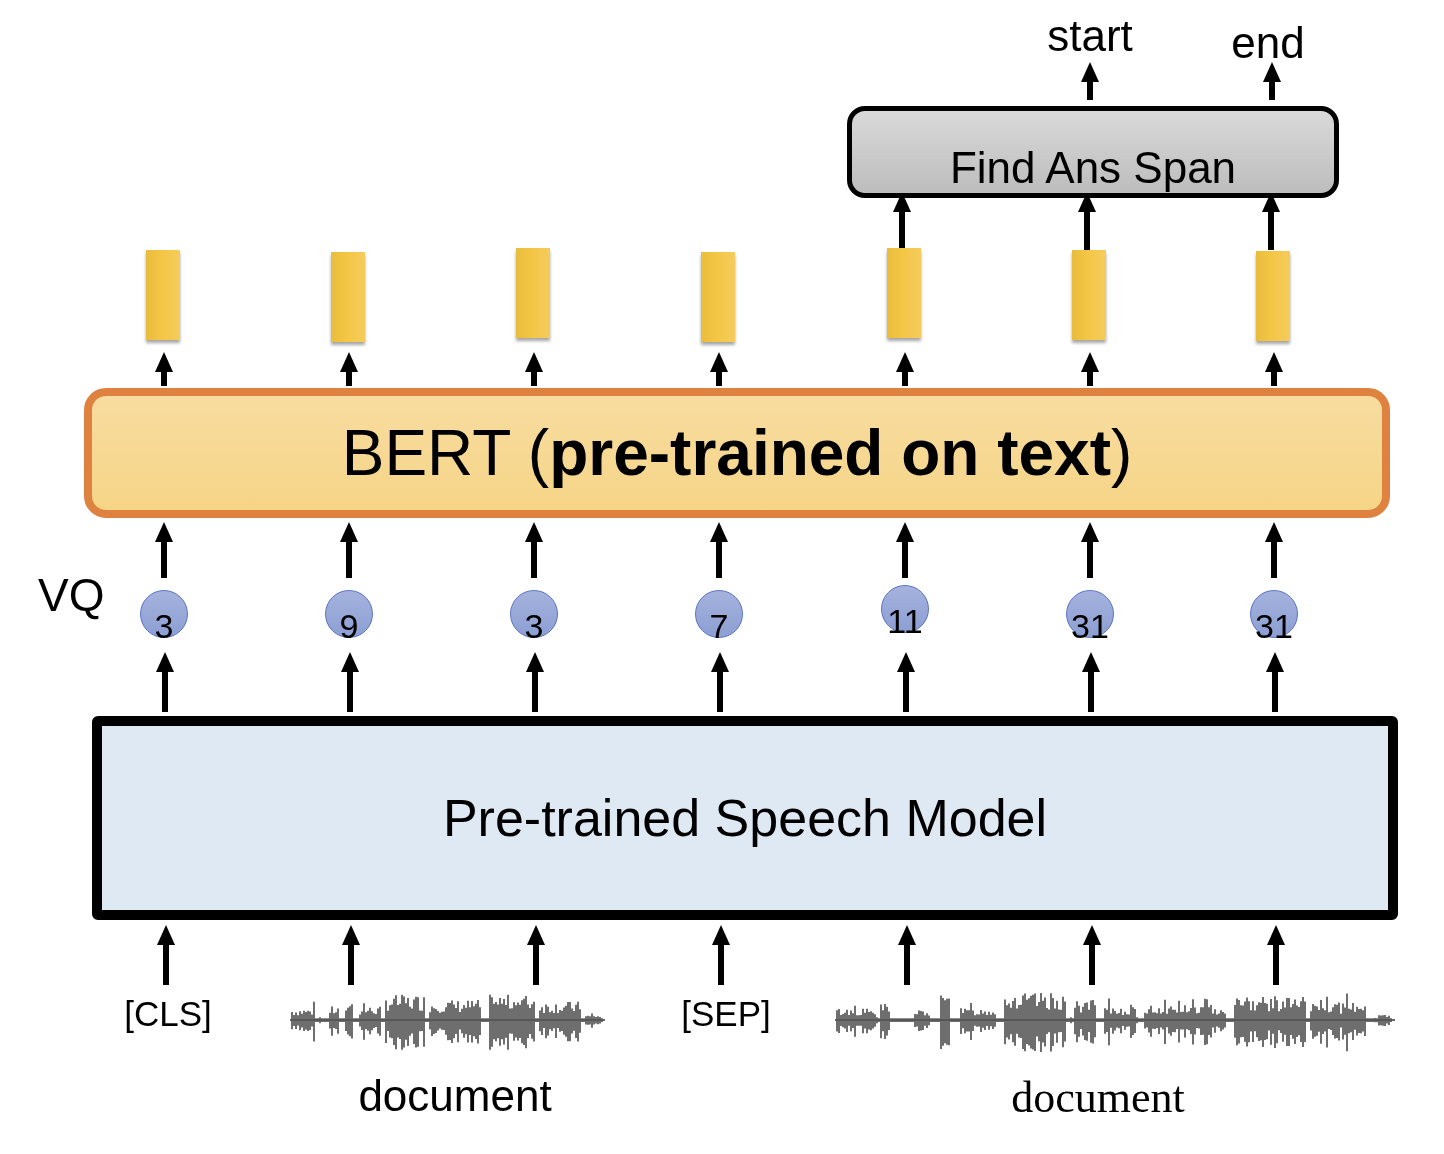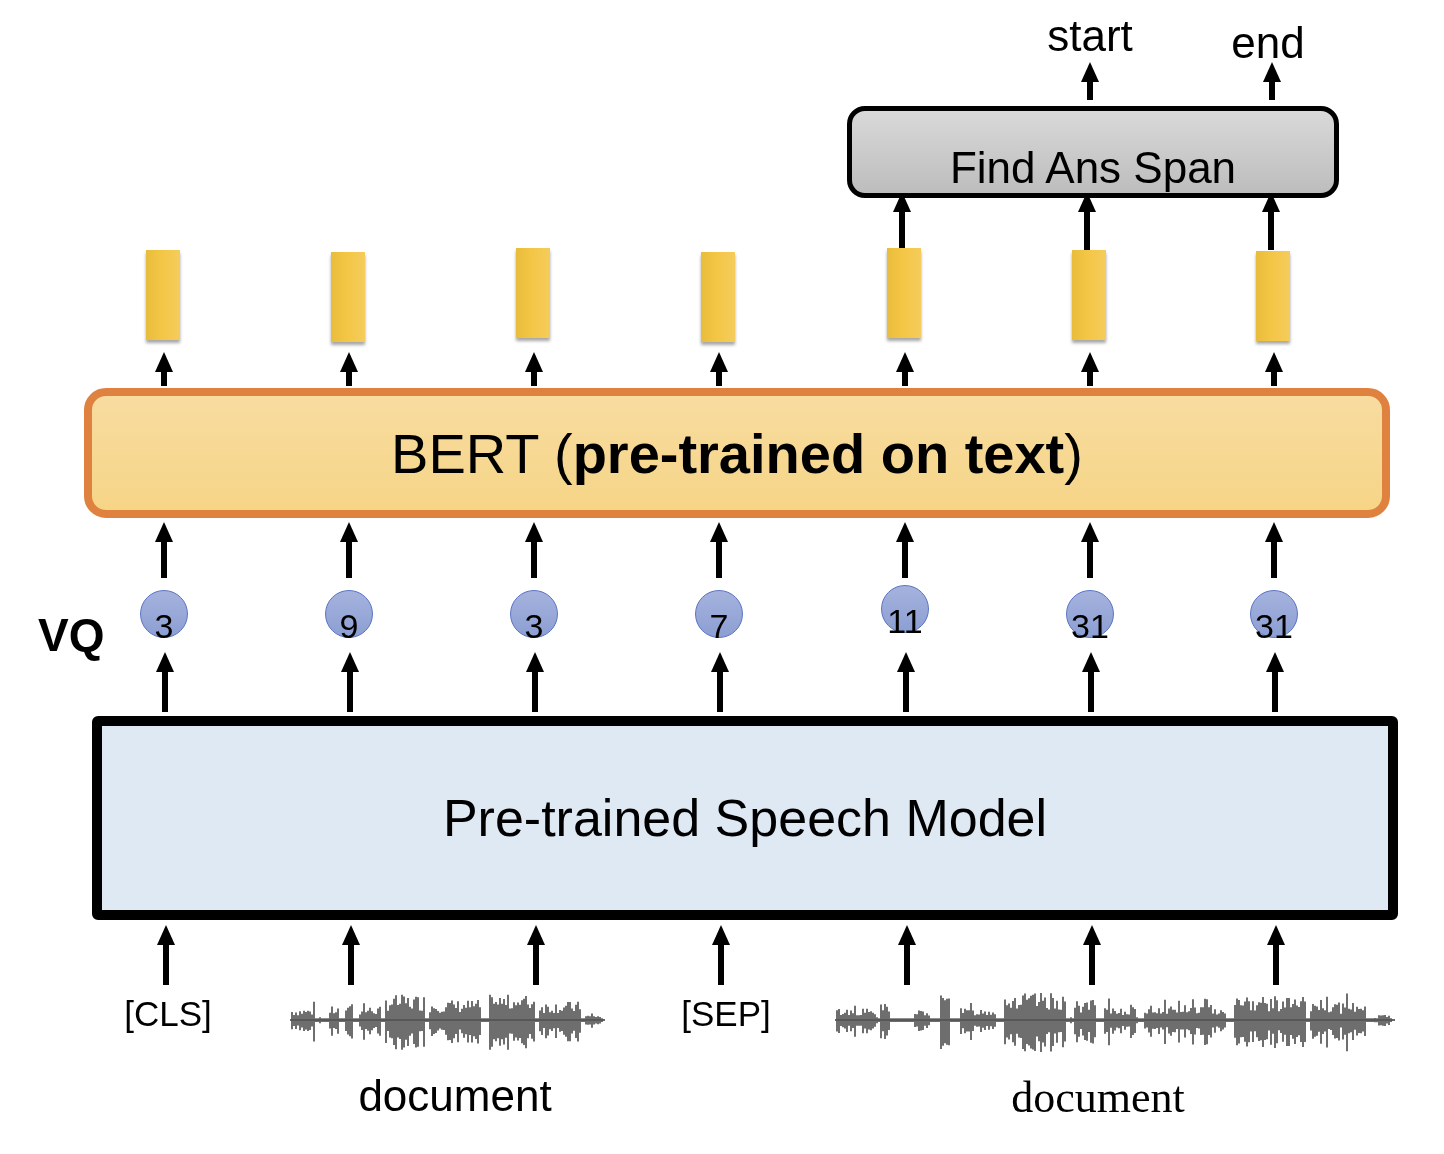--- a/index.html
+++ b/index.html
@@ -9,21 +9,21 @@
   .label { position: absolute; white-space: nowrap; transform: translateX(-50%); line-height: 1; }
   .find-box { left: 847px; top: 98px; width: 482px; height: 82px;
               border: 5px solid #000; border-radius: 18px;
               background: linear-gradient(#d9d9d9, #bdbdbd);
               display: flex; align-items: flex-end; justify-content: center;
               font-size: 44px; margin-top: 8px; }
   .bert-box { left: 84px; top: 388px; width: 1290px; height: 114px;
               border: 8px solid #e0823f; border-radius: 22px;
               background: linear-gradient(#f8dca0, #f6d587);
               display: flex; align-items: center; justify-content: center;
-              font-size: 56px; }
+              font-size: 64px; }
   .bert-box b { font-weight: bold; }
   .speech-box { left: 92px; top: 716px; width: 1286px; height: 184px;
                 border: 10px solid #000; border-radius: 6px;
                 background: #dfe9f4;
                 display: flex; align-items: center; justify-content: center;
                 font-size: 52px; }
   .vec { position: absolute; width: 34px; height: 90px;
          background: linear-gradient(90deg, #e8bc3c, #f4c646 45%, #f5cc5c);
          box-shadow: 0 3px 3px rgba(0,0,0,0.35); }
   .vq { position: absolute; width: 46px; height: 46px; border-radius: 50%;
@@ -131,21 +131,21 @@
     <div class="vec" style="left: 701px; top: 252px;"></div>
     <div class="vec" style="left: 887px; top: 248px;"></div>
     <div class="vec" style="left: 1072px; top: 250px;"></div>
     <div class="vec" style="left: 1256px; top: 251px;"></div>
   </div>
 
 <div class="abs bert-box">
   <span><span>BERT (</span><b>pre-trained on text</b><span>)</span></span>
 </div>
 
-<div class="abs side" style="left:38px; top:608px;font-weight:bold;">VQ</div>
+<div class="abs side" style="left:38px; top:568px;">VQ</div>
 <div id="vq-codes">
     <div class="vq" style="left: 140px; top: 590px;">
       <span>3</span>
     </div>
     <div class="vq" style="left: 325px; top: 590px;">
       <span>9</span>
     </div>
     <div class="vq" style="left: 510px; top: 590px;">
       <span>3</span>
     </div>

